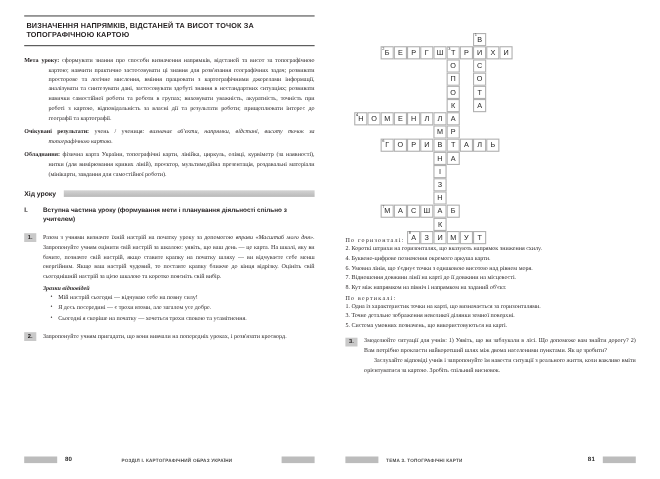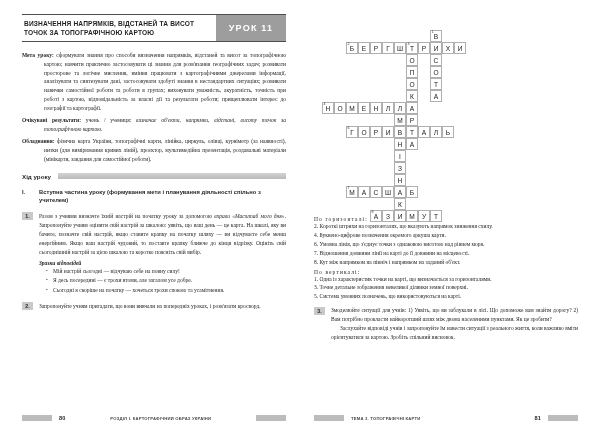--- a/index.html
+++ b/index.html
@@ -177,21 +177,20 @@
 </style>
 </head>
 <body>
 
 <div class="spread">
 
   <div class="page page-left">
 
     <div class="lesson-head">
       <div class="lesson-title">ВИЗНАЧЕННЯ НАПРЯМКІВ, ВІДСТАНЕЙ ТА ВИСОТ ТОЧОК ЗА ТОПОГРАФІЧНОЮ КАРТОЮ</div>
-      <div class="lesson-badge">УРОК 11</div>
     </div>
 
     <p class="meta">
       <span class="lead">Мета уроку:</span><span> сформувати знання про способи визначення напрямків, відстаней та висот за топографічною картою; навчити практично застосовувати ці знання для розв'язання географічних задач; розвивати просторове та логічне мислення, вміння працювати з картографічними джерелами інформації, аналізувати та синтезувати дані, застосовувати здобуті знання в нестандартних ситуаціях; розвивати навички самостійної роботи та роботи в групах; виховувати уважність, акуратність, точність при роботі з картою, відповідальність за власні дії та результати роботи; прищеплювати інтерес до географії та картографії.</span>
     </p>
 
     <p class="meta">
       <span class="lead">Очікувані результати:</span><span> учень / учениця: </span><i>визначає об'єкти, напрямки, відстані, висоту точок за топографічною картою.</i>
     </p>
 

